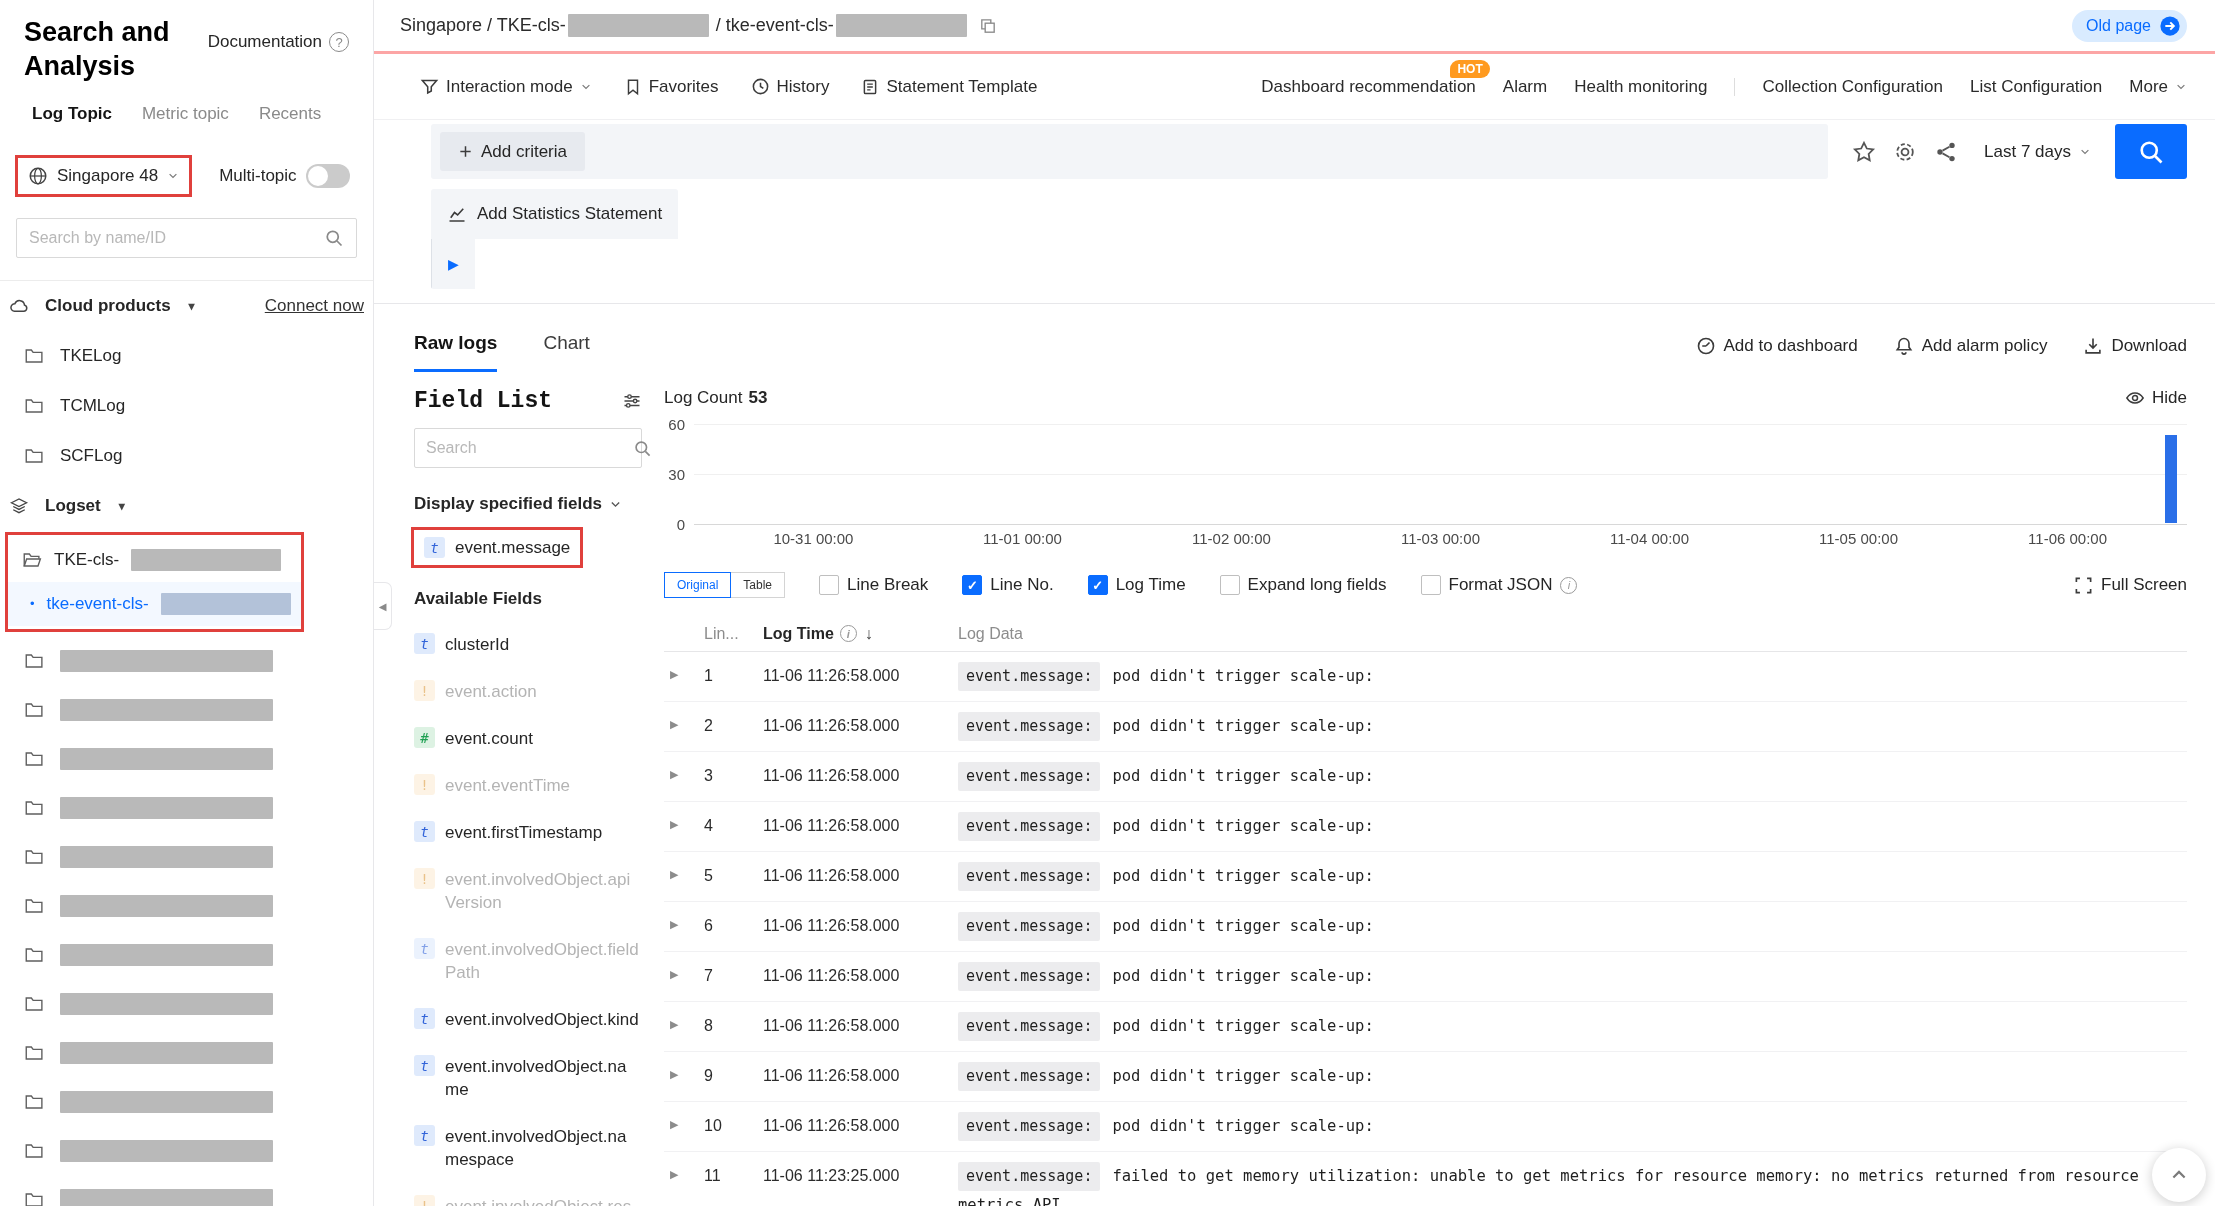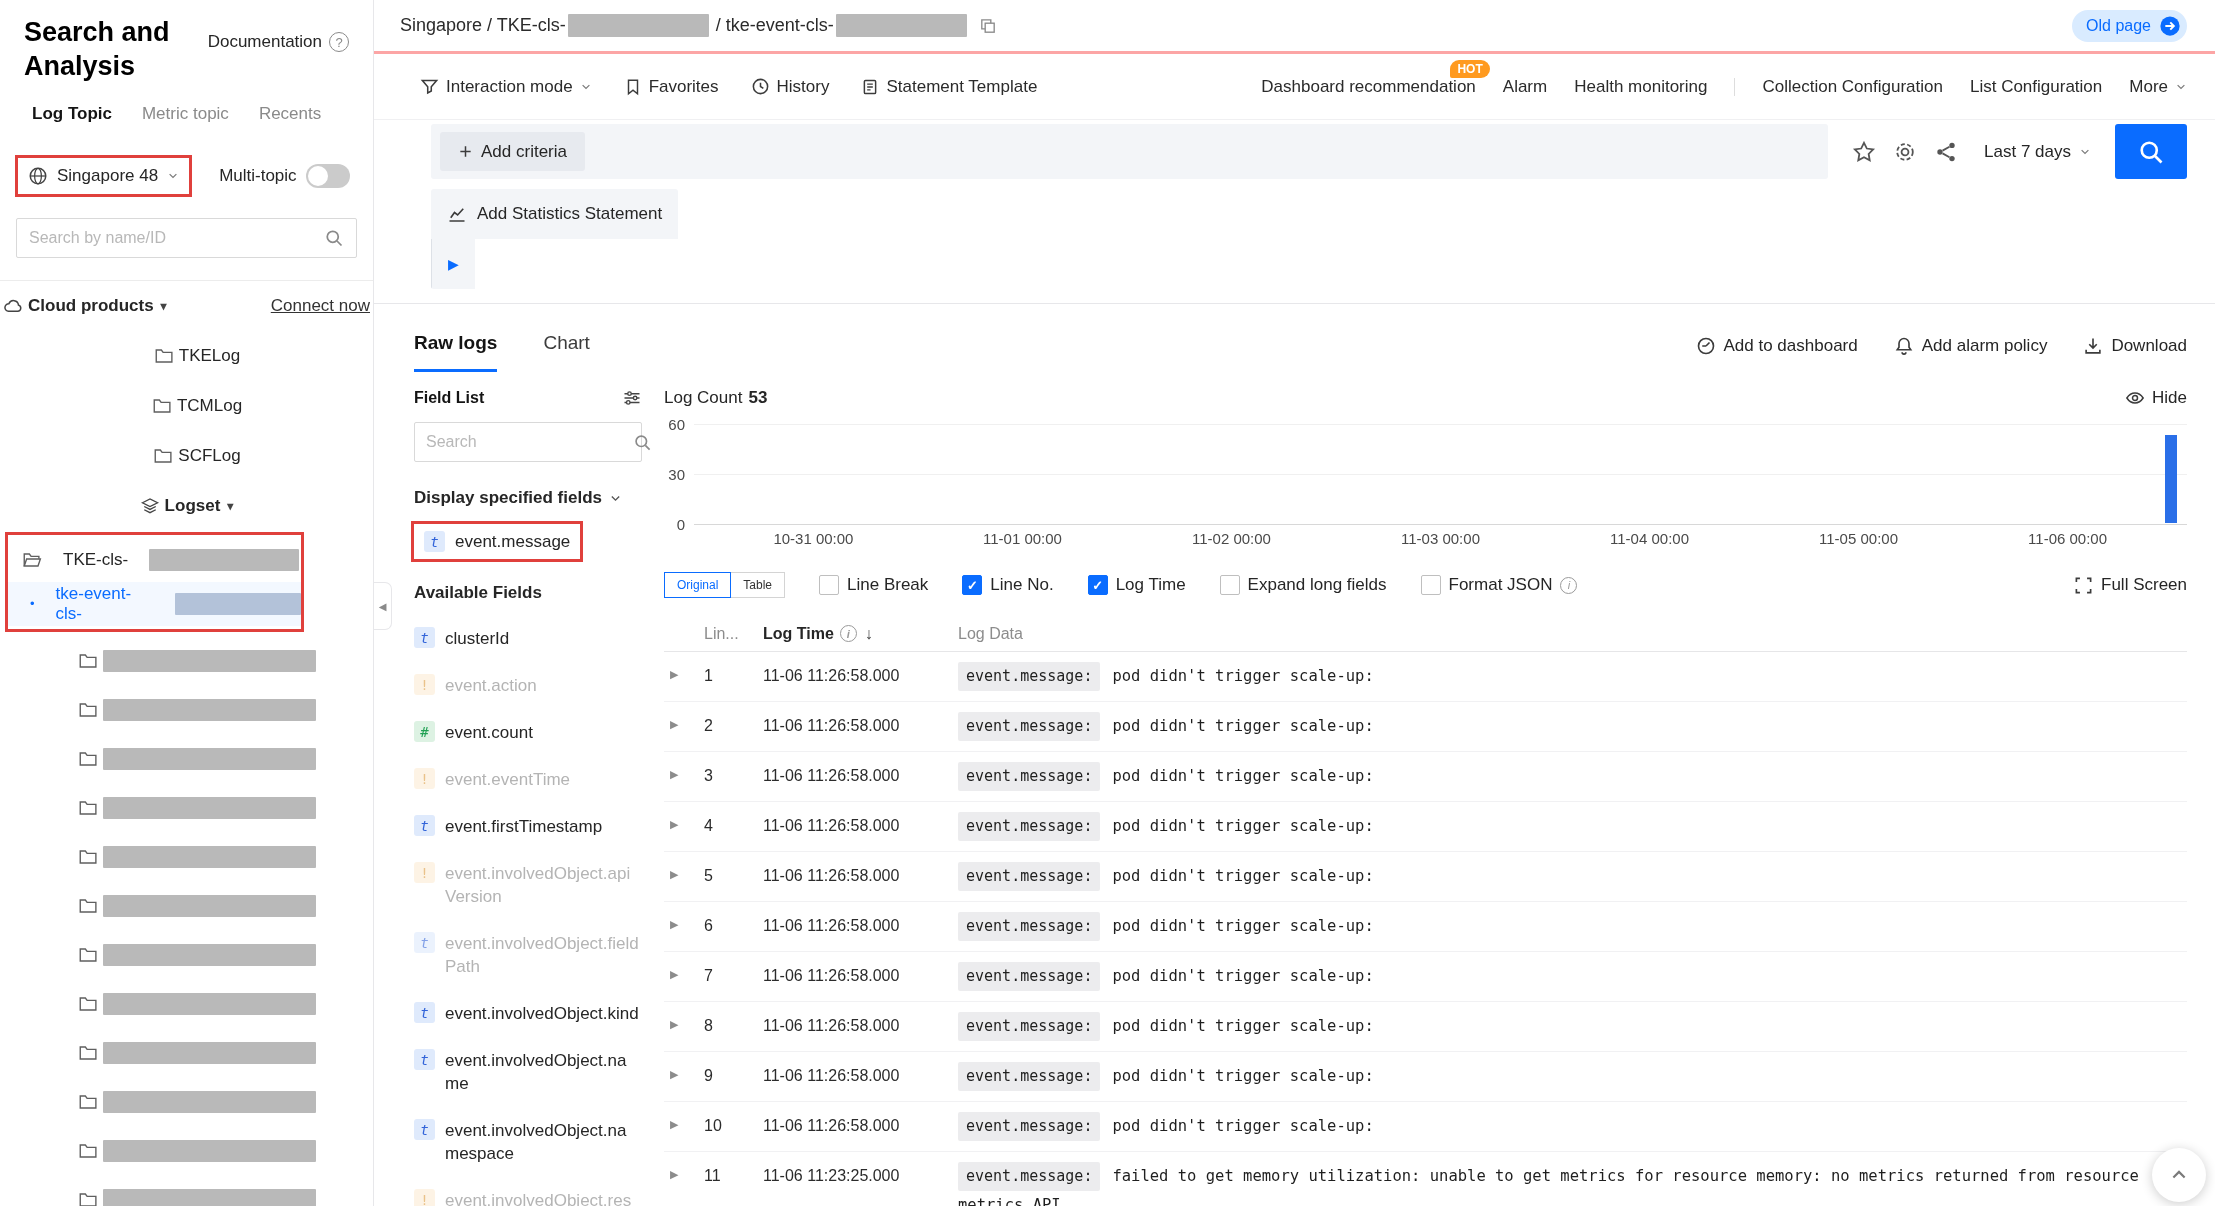--- a/index.html
+++ b/index.html
@@ -20,27 +20,27 @@
   .region-row { display:flex; align-items:center; margin:28px 0 0 18px; }
   .region-select { display:flex; align-items:center; gap:9px; padding:8px 10px; outline:3px solid #e0403c; cursor:pointer; }
   .multi { margin-left:30px; display:flex; align-items:center; gap:9px; }
   .toggle { width:44px; height:24px; border-radius:12px; background:#cbcbcb; position:relative; cursor:pointer; }
   .toggle::after { content:""; position:absolute; left:2px; top:2px; width:20px; height:20px; border-radius:50%; background:#fff; }
   .sb-search { margin:24px 16px 0; height:40px; border:1px solid #d9d9d9; border-radius:2px;
     display:flex; align-items:center; padding:0 12px; }
   .sb-search input { flex:1; border:none; outline:none; font-family:inherit; font-size:16px; color:#333; background:transparent; }
   .sb-search input::placeholder { color:#b8b8b8; }
   .sb-divider { height:1px; background:#ececec; margin-top:22px; }
-  .sb-row { display:flex; align-items:center; gap:5px; padding:0 3px; height:50px; cursor:pointer;justify-content:center; }
+  .sb-row { display:flex; align-items:center; gap:16px; padding:0 9px; height:50px; cursor:pointer; }
   .sb-row .grow { flex:1; }
   .link-underline { text-decoration:underline; color:#333; white-space:nowrap; cursor:pointer; }
   .bold-row { font-weight:bold; color:#262626; }
   .fill-caret { color:#444; font-size:12px; margin-left:2px; }
   .logset-group { margin:4px 12px 0 8px; width:293px; padding:3px 0; outline:3px solid #e0403c; }
-  .tree-row { height:44px; display:flex; align-items:center; gap:21px; padding-left:14px; cursor:pointer; }
+  .tree-row { height:44px; display:flex; align-items:center; gap:12px; padding-left:14px; cursor:pointer; }
   .topic-row { padding-left:22px; background:#f3f8ff; }
   .topic-bullet { color:#0a6cff; font-size:13px; }
   .topic-name { color:#0a6cff; }
   .redact { display:inline-block; height:22px; background:#b9b9b9; border-radius:1px; vertical-align:middle; }
   .redact-blue { background:#b3c2d9; }
   .folder-list { margin-top:8px; }
   .folder-list .sb-row { height:49px; }
   .collapse { position:absolute; left:374px; top:582px; width:18px; height:48px; background:#fff;
     border:1px solid #e7e7ea; border-left:none; border-radius:0 7px 7px 0; display:flex;
     align-items:center; justify-content:center; color:#8a8a8a; font-size:10px; cursor:pointer; z-index:5; }
@@ -81,21 +81,21 @@
   .res-tab.active { color:#141414; font-weight:bold; border-bottom-color:#0a6cff; }
   .res-tab + .res-tab { margin-left:46px; }
   .res-actions { margin-left:auto; display:flex; align-items:center; gap:36px; padding-bottom:16px; }
   .res-action { display:flex; align-items:center; gap:8px; cursor:pointer; white-space:nowrap; }
 
   .content { display:flex; padding:16px 28px 0 40px; }
 
   
   .fields { width:250px; flex-shrink:0; }
   .f-head { width:228px; display:flex; align-items:center; justify-content:space-between; }
-  .f-title { font-size:16px; font-weight:bold; color:#141414; }
+  .f-title { font-size:23px; font-weight:bold; color:#141414;font-family:Liberation Mono, monospace; }
   .f-search { width:228px; height:40px; margin-top:14px; border:1px solid #d9d9d9; border-radius:2px;
     display:flex; align-items:center; padding:0 11px; }
   .f-search input { flex:1; border:none; outline:none; font-family:inherit; font-size:16px; background:transparent; }
   .f-search input::placeholder { color:#b8b8b8; }
   .f-section { margin-top:26px; font-weight:bold; color:#262626; display:flex; align-items:center; gap:7px; cursor:pointer; }
   .ann { margin-top:16px; width:fit-content; display:flex; align-items:center; gap:10px; padding:7px 10px; outline:3px solid #e0403c; cursor:pointer; }
   .field-item { display:flex; align-items:flex-start; gap:10px; margin-top:24px; cursor:pointer; }
   .badge { width:21px; height:21px; border-radius:3px; display:flex; align-items:center; justify-content:center;
     font-size:14px; font-family:"DejaVu Sans Mono", monospace; }
   .badge.t { background:#dfeafc; color:#3264d9; font-style:italic; }

